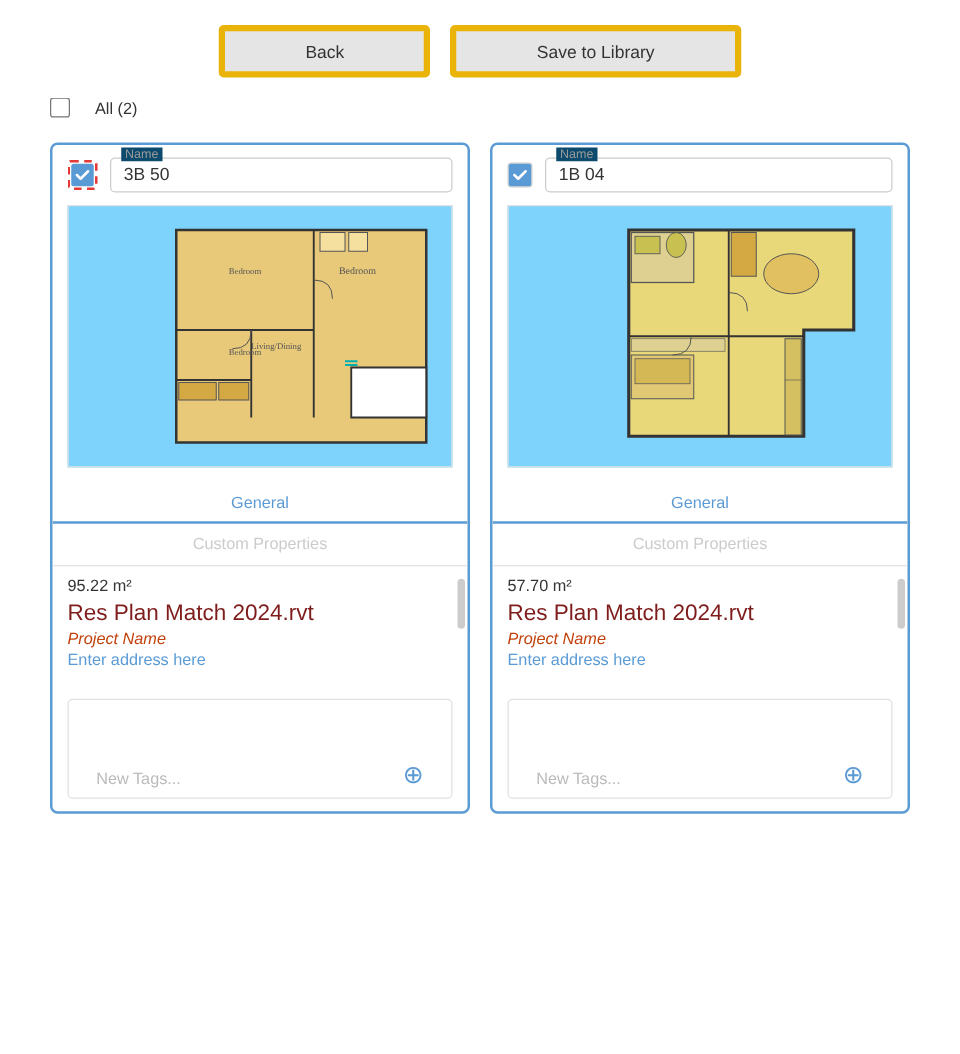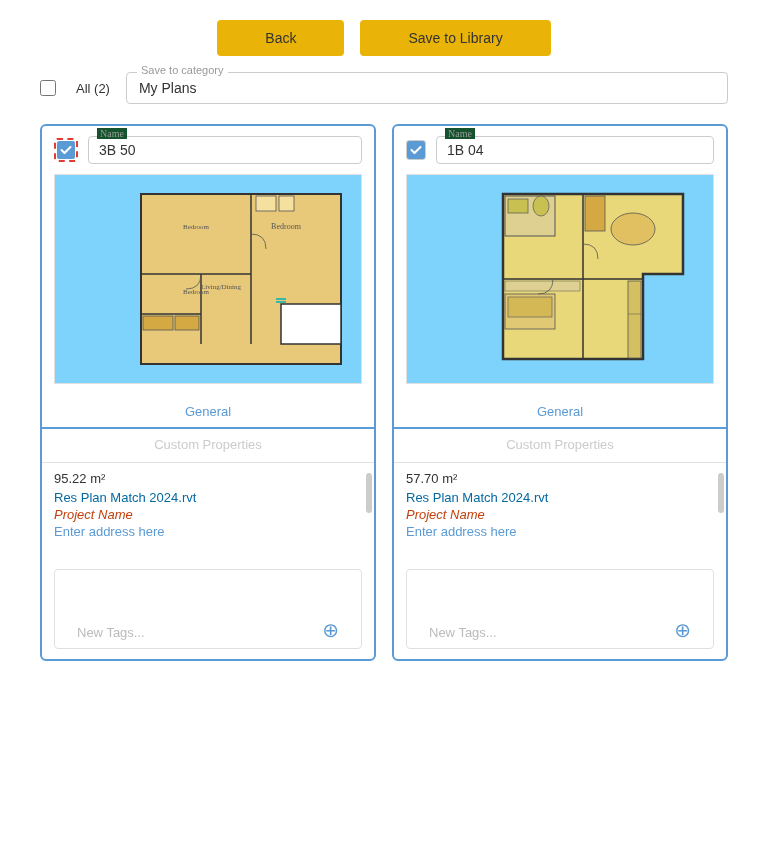--- a/index.html
+++ b/index.html
@@ -13,23 +13,23 @@
     }
 
     .top-bar {
       display: flex;
       justify-content: center;
       gap: 16px;
       padding: 20px 40px 16px;
     }
 
     .top-btn {
-      padding: 8px 46px;
-      border: 2px solid #eab308;
-      background: #eab308;
+      padding: 8px 64px;
+      border: 5px solid #eab308;
+      background: #e5e5e5;
       border-radius: 4px;
       font-size: 14px;
       cursor: pointer;
       color: #333;
     }
 
     .category-row {
       display: flex;
       align-items: center;
       padding: 0 40px 20px;
@@ -155,25 +155,24 @@
       position: relative;
       border: 1px solid #ccc;
       border-radius: 4px;
       padding: 4px 10px;
     }
 
     .name-field-label {
       position: absolute;
       top: -9px;
       left: 8px;
-      background: #14532d;
+      background: #0c4a6e;
       font-size: 10px;
       color: #999;
       padding: 0 3px;
-      font-family: Liberation Serif, serif;
     }
 
     .name-field-value {
       font-size: 14px;
       color: #333;
     }
 
     .plan-image-container {
       margin: 4px 12px 8px;
       border: 1px solid #e0e0e0;
@@ -224,22 +223,22 @@
       position: relative;
     }
 
     .general-content .area {
       color: #333;
       font-size: 13px;
       margin-bottom: 2px;
     }
 
     .general-content .file-name {
-      color: #0369a1;
-      font-size: 13px;
+      color: #7f1d1d;
+      font-size: 18px;
     }
 
     .general-content .proj-name {
       color: #c2410c;
       font-size: 13px;
       font-style: italic;
     }
 
     .general-content .address {
       color: #5b9bd5;
@@ -285,24 +284,20 @@
 
 <div class="top-bar">
   <button class="top-btn">Back</button>
   <button class="top-btn">Save to Library</button>
 </div>
 
 <div class="category-row">
   <div class="all-checkbox-wrapper">
     <input type="checkbox" id="all-cb" style="">
     <label class="all-label" for="all-cb">All (2)</label>
-  </div>
-  <div class="category-field-wrapper">
-    <span class="category-label">Save to category</span>
-    <span class="category-value">My Plans</span>
   </div>
 </div>
 
 <div class="cards-container">
 
   <div class="plan-card">
     <div class="card-header">
       <div class="checkbox-dashed">
         <div class="checkmark">
           <svg viewBox="0 0 12 12" fill="none" xmlns="http://www.w3.org/2000/svg">

